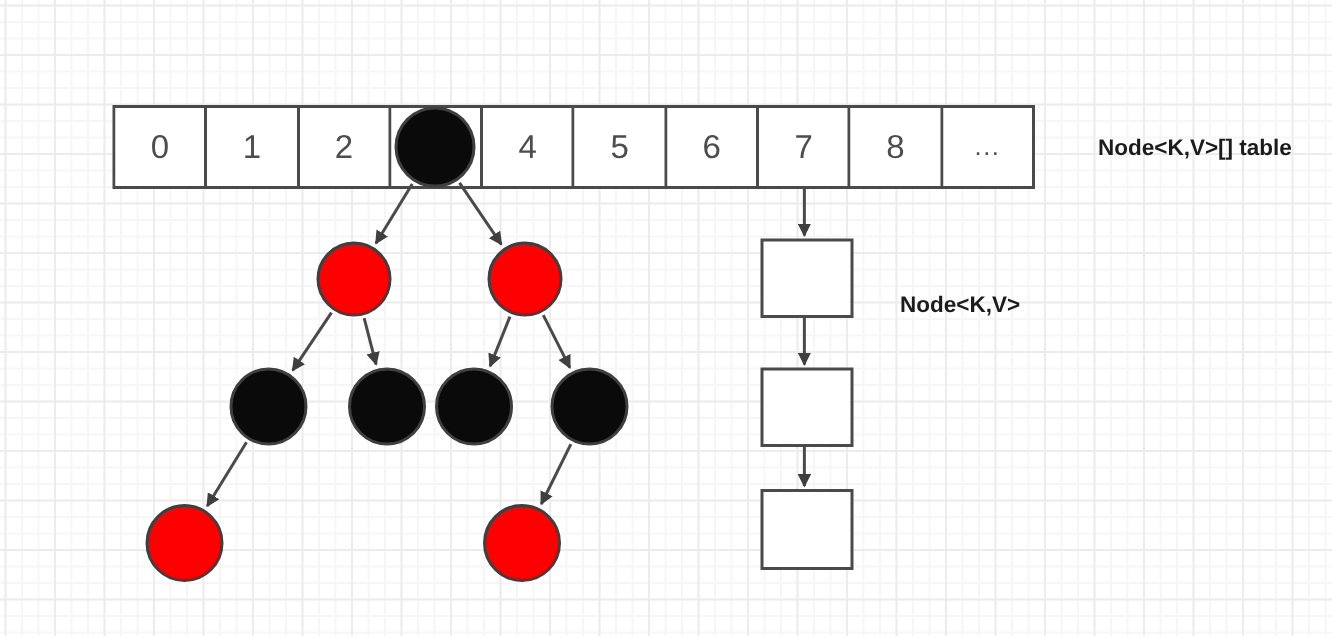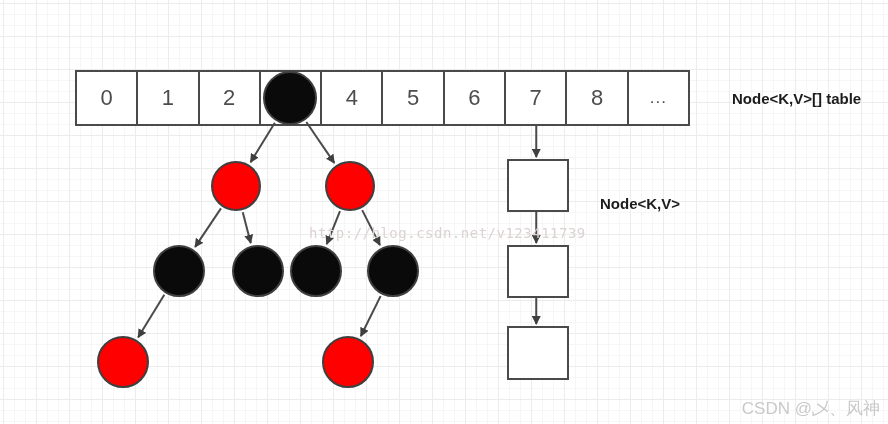--- a/index.html
+++ b/index.html
@@ -101,15 +101,13 @@
     </div>
   <div id="list-boxes">
       <div class="lbox" style="left: 507px; top: 159px; width: 62px; height: 53px;"></div>
       <div class="lbox" style="left: 507px; top: 245px; width: 62px; height: 53px;"></div>
       <div class="lbox" style="left: 507px; top: 326px; width: 62px; height: 54px;"></div>
     </div>
 
   <div class="diagram-label" id="table-label" style="left: 712px; top: 90px; margin-left: 20px;">Node&lt;K,V&gt;[] table</div>
   <div class="diagram-label" id="list-label" style="left: 600px; top: 195px;">Node&lt;K,V&gt;</div>
 
-  <div id="watermark">http://blog.csdn.net/v123411739</div>
-  <div id="credit">CSDN @乄、风神</div>
 </div>
 
 </body></html>

